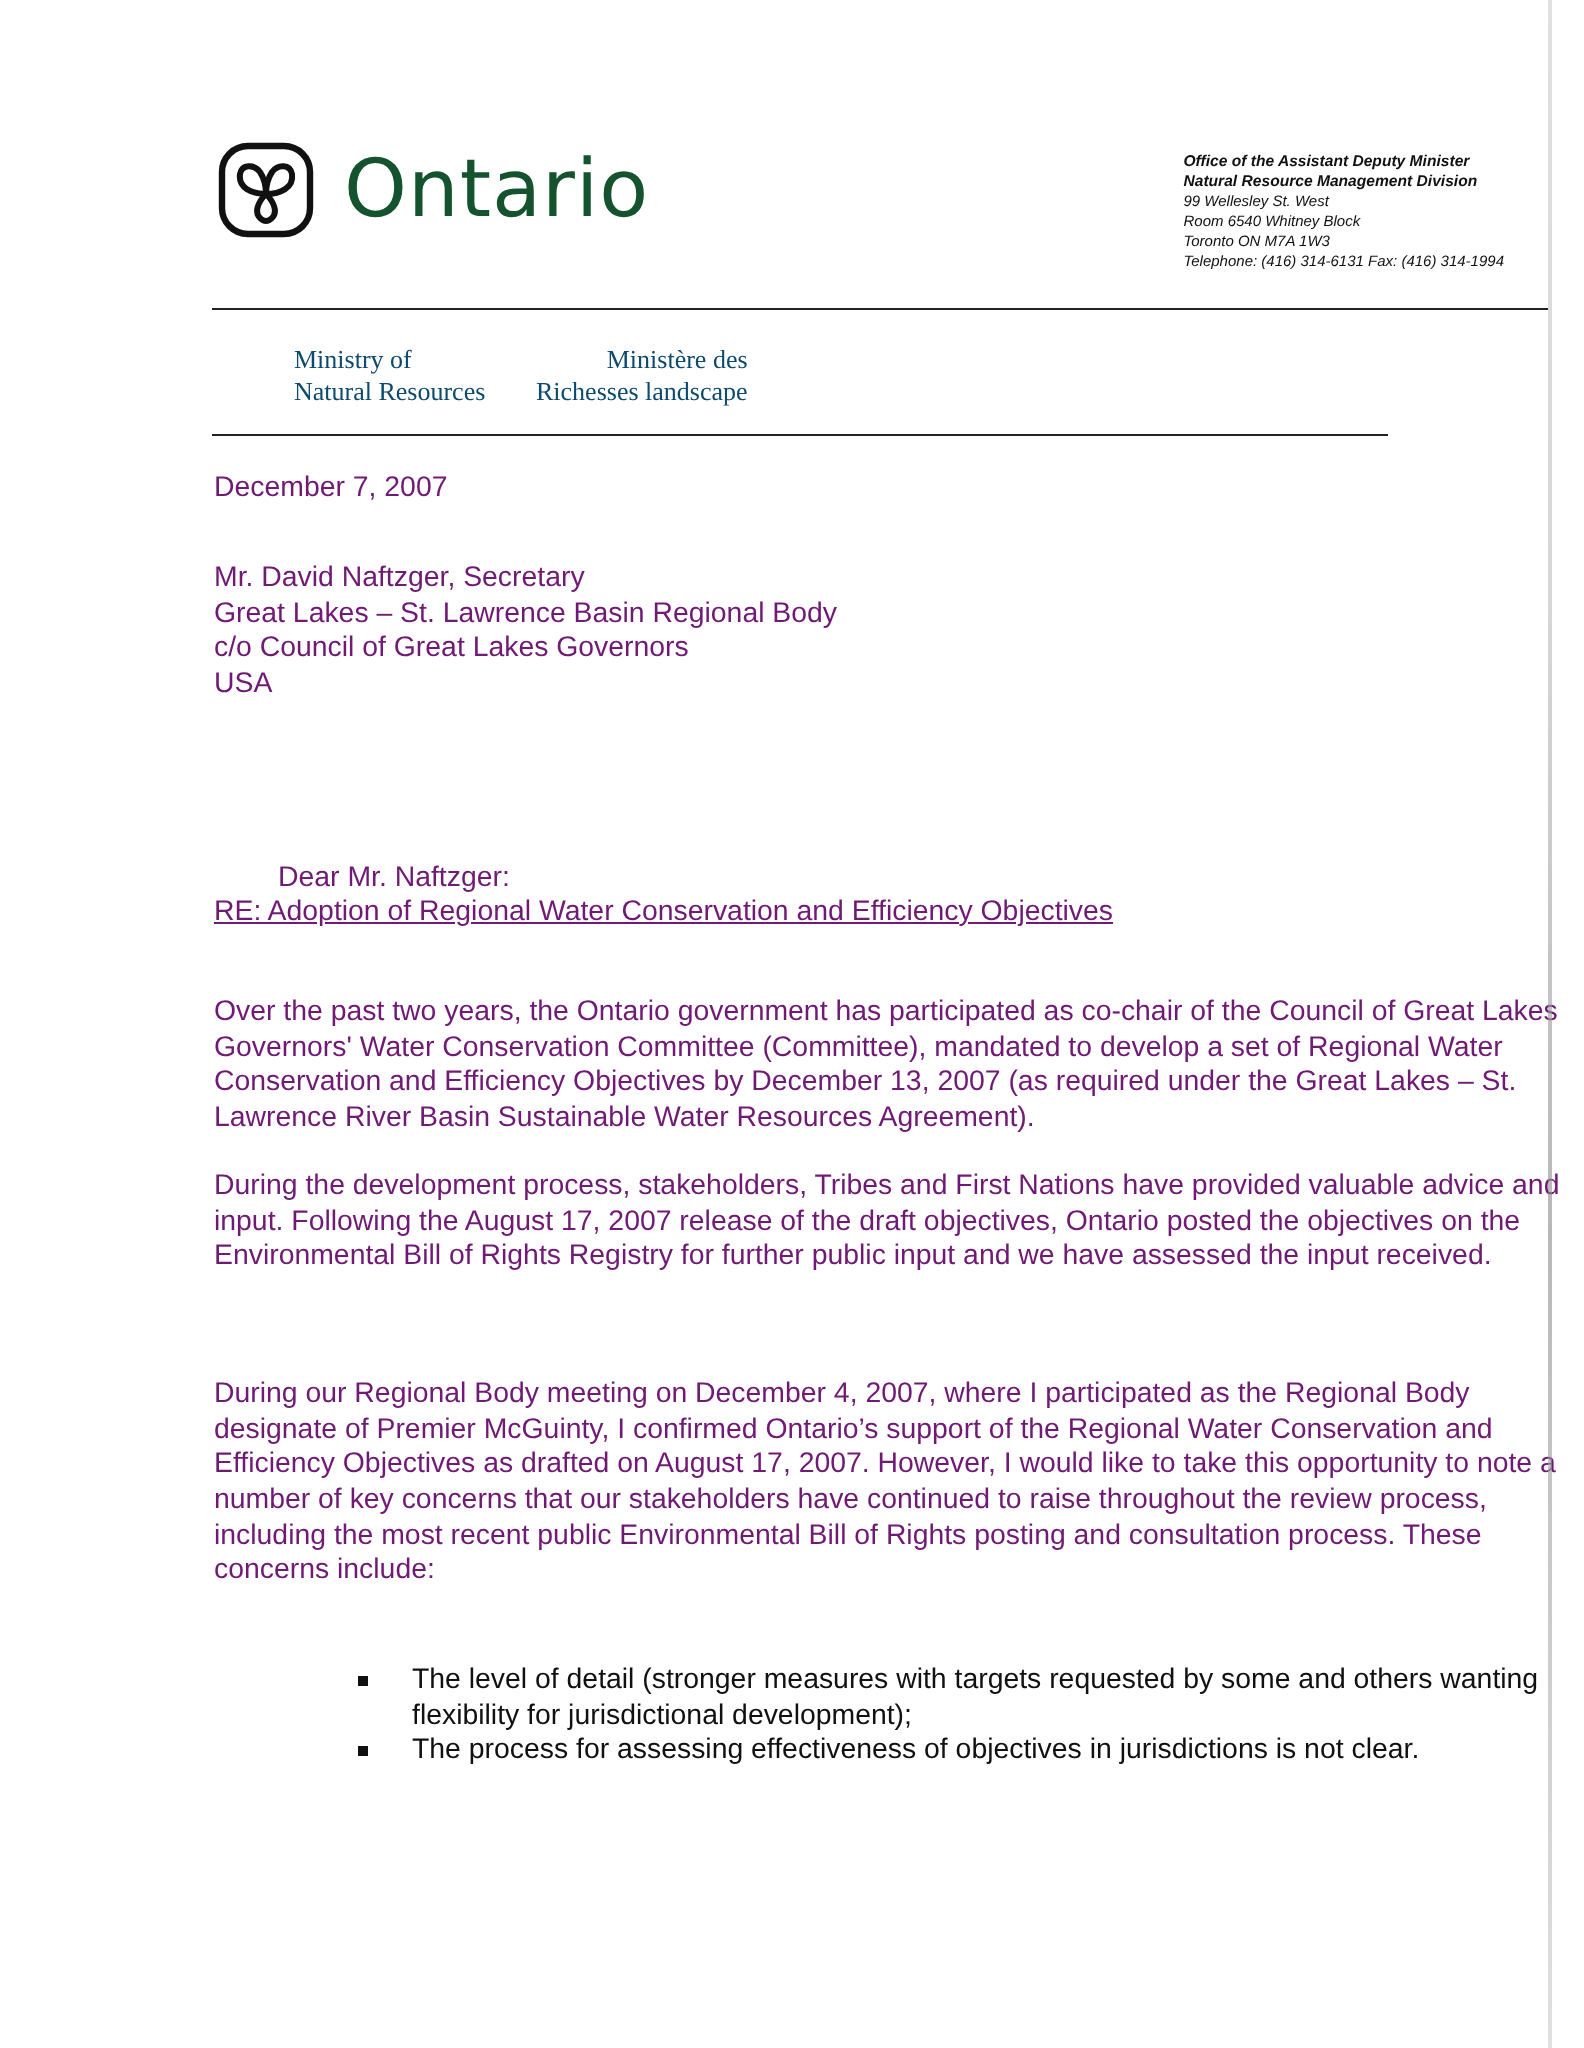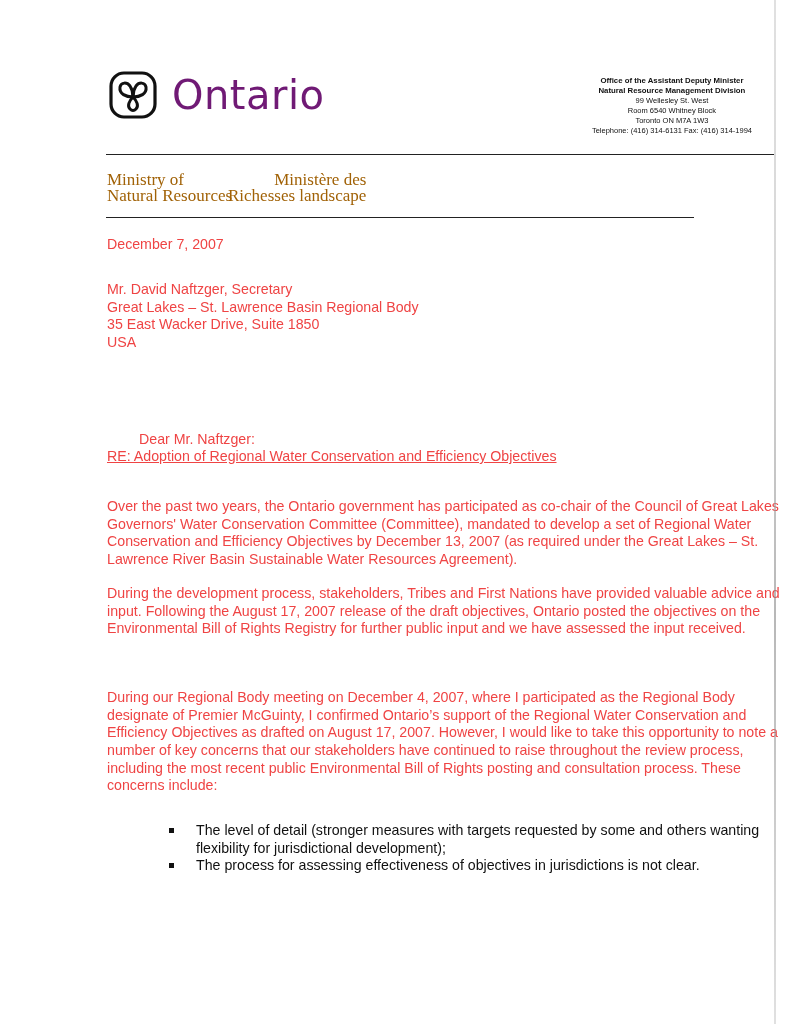--- a/index.html
+++ b/index.html
@@ -4,44 +4,44 @@
 <style>
   html, body { margin: 0; padding: 0; background: #ffffff; }
   body { width: 792px; height: 1024px; position: relative; overflow: hidden; color: #111; }
   .abs { position: absolute; }
   .sans { font-family: "Liberation Sans", "DejaVu Sans", sans-serif; }
   .serif { font-family: "Liberation Serif", "DejaVu Serif", serif; }
 
   
   .logo { left: 108px; top: 70px; display: flex; align-items: center; }
   .logo-mark { width: 50px; height: 50px; }
-  .logo-word { font-family: "DejaVu Sans", "Liberation Sans", sans-serif; font-size: 40px; font-weight: 400; margin-left: 14px; letter-spacing: 0.5px; line-height: 1; color: #701a75; }
+  .logo-word { font-family: "DejaVu Sans", "Liberation Sans", sans-serif; font-size: 40px; font-weight: 400; margin-left: 14px; letter-spacing: 0.5px; line-height: 1; color: #14532d; }
 
   
-  .office { right: 40px; top: 76px; text-align: center; font-size: 7.5px; line-height: 10px; }
+  .office { right: 40px; top: 76px; text-align: left; font-size: 7.5px; line-height: 10px; font-style: italic; }
   .office .b { font-weight: bold; font-size: 7.8px; }
 
   .rule { height: 0; border-top: 1.5px solid #222; }
   .rule1 { left: 106px; top: 154px; width: 668px; }
   .rule2 { left: 106px; top: 217px; width: 588px; }
 
-  .ministry { top: 172px; font-size: 17px; line-height: 16px; color: #a16207; }
+  .ministry { top: 172px; font-size: 13px; line-height: 16px; color: #0c4a6e; margin-left: 40px; }
   .min-en { left: 107px; }
   .min-fr { left: 228px; text-align: right; }
 
-  .body-text { left: 107px; width: 680px; font-size: 14.2px; line-height: 17.6px; color: #ef4444; }
+  .body-text { left: 107px; width: 680px; font-size: 14.2px; line-height: 17.6px; color: #701a75; }
   .date { top: 236px; }
   .address { top: 281px; }
   .salutation { top: 431px; margin-left: 32px; }
   .re { top: 448px; text-decoration: underline; }
   .para1 { top: 484px; }
   .para2 { top: 571px; }
   .para3 { top: 675px; }
 
-  .bullets { left: 160px; top: 814px; width: 600px; font-size: 14.2px; line-height: 17.6px; margin: 8px; padding: 0; list-style: none; }
+  .bullets { left: 160px; top: 814px; width: 600px; font-size: 14.2px; line-height: 17.6px; margin: 18px; padding: 0; list-style: none; }
   .bullets li { position: relative; padding-left: 28px; }
   .bullets .bul { position: absolute; left: 1px; top: 6px; width: 5px; height: 5px; background: #111; }
 
   .edge { right: 16px; top: 0; width: 2px; height: 1024px; background: linear-gradient(#ccc, #bbb 30%, #888 60%, #ccc); opacity: 0.6; }
 </style>
 </head>
 <body>
 
 <div class="abs logo">
   <svg class="logo-mark" viewBox="0 0 50 50">
@@ -75,21 +75,21 @@
   <div>Richesses landscape</div>
 </div>
 
 <div class="abs rule rule2"></div>
 
 <div class="abs body-text sans date">December 7, 2007</div>
 
 <div class="abs body-text sans address">
   <div>Mr. David Naftzger, Secretary</div>
   <div>Great Lakes – St. Lawrence Basin Regional Body</div>
-  <div>35 East Wacker Drive, Suite 1850</div>
+  <div>c/o Council of Great Lakes Governors</div>
   <div>USA</div>
 </div>
 
 <div class="abs body-text sans salutation">Dear Mr. Naftzger:</div>
 
 <div class="abs body-text sans re">RE: Adoption of Regional Water Conservation and Efficiency Objectives</div>
 
 <p class="abs body-text sans para1">Over the past two years, the Ontario government has participated as co-chair of the Council of Great Lakes Governors' Water Conservation Committee (Committee), mandated to develop a set of Regional Water Conservation and Efficiency Objectives by December 13, 2007 (as required under the Great Lakes – St. Lawrence River Basin Sustainable Water Resources Agreement).</p>
 <p class="abs body-text sans para2">During the development process, stakeholders, Tribes and First Nations have provided valuable advice and input. Following the August 17, 2007 release of the draft objectives, Ontario posted the objectives on the Environmental Bill of Rights Registry for further public input and we have assessed the input received.</p>
 <p class="abs body-text sans para3">During our Regional Body meeting on December 4, 2007, where I participated as the Regional Body designate of Premier McGuinty, I confirmed Ontario’s support of the Regional Water Conservation and Efficiency Objectives as drafted on August 17, 2007.  However, I would like to take this opportunity to note a number of key concerns that our stakeholders have continued to raise throughout the review process, including the most recent public Environmental Bill of Rights posting and consultation process.  These concerns include:</p>

